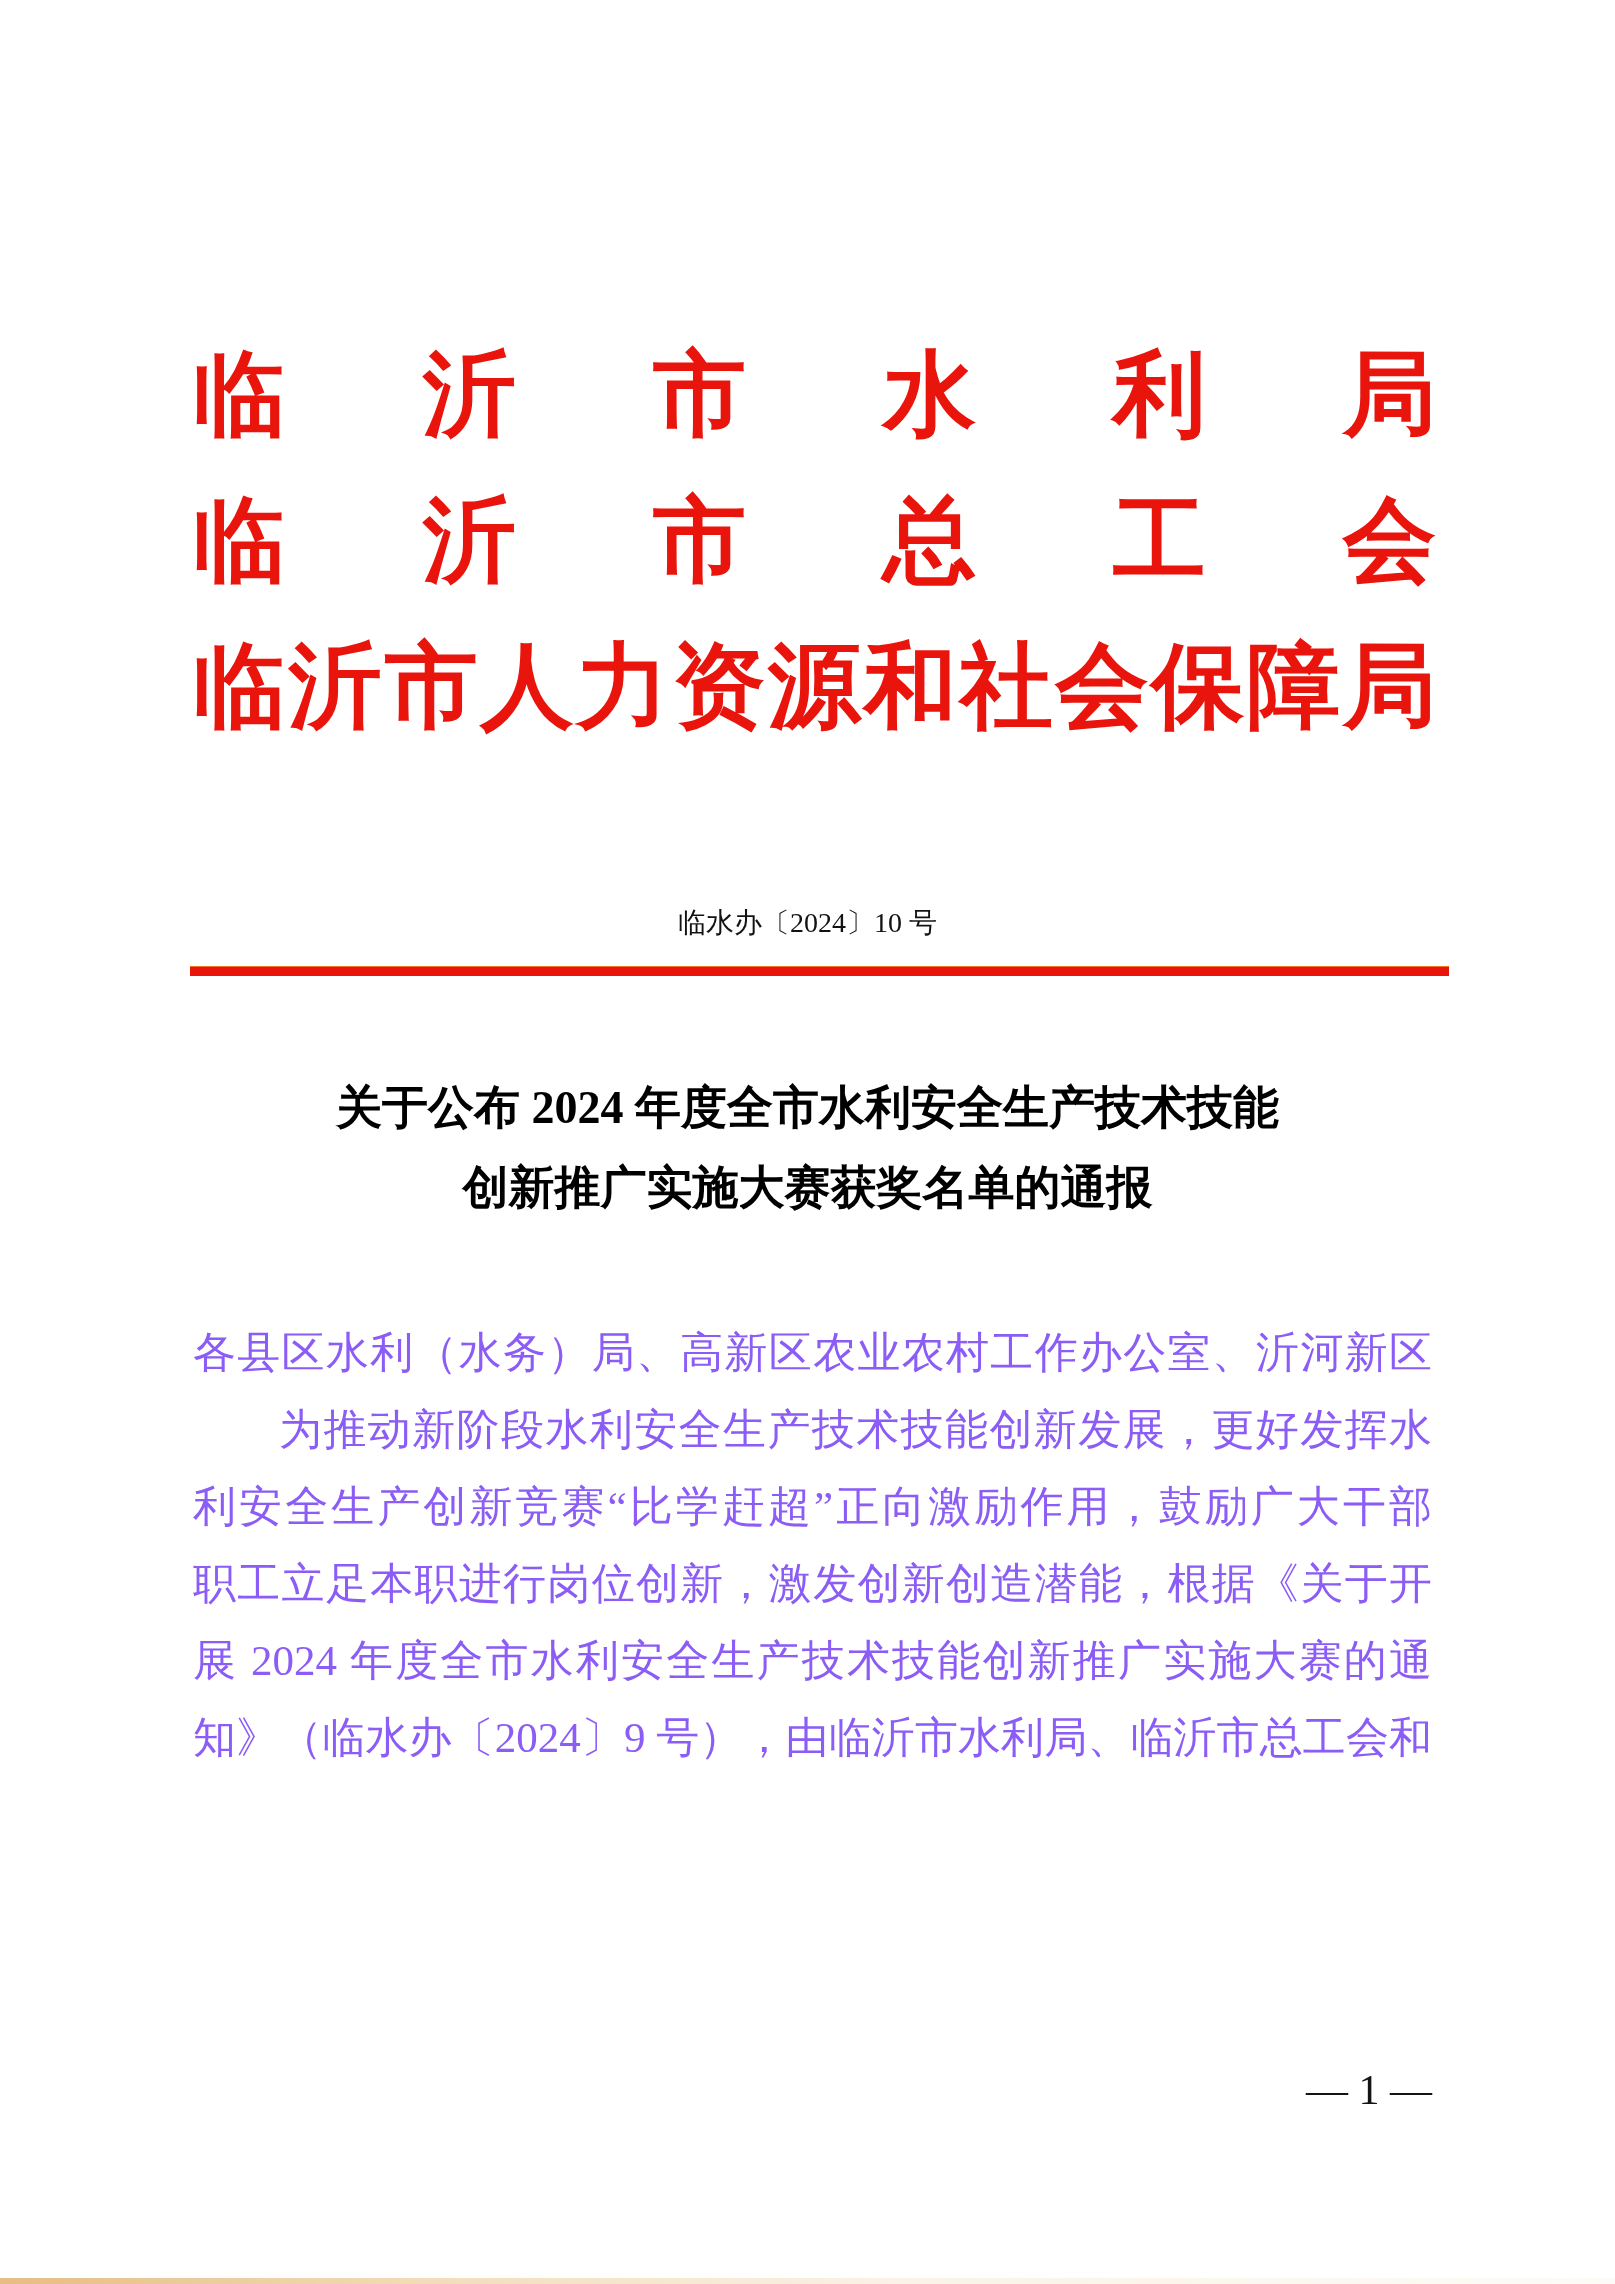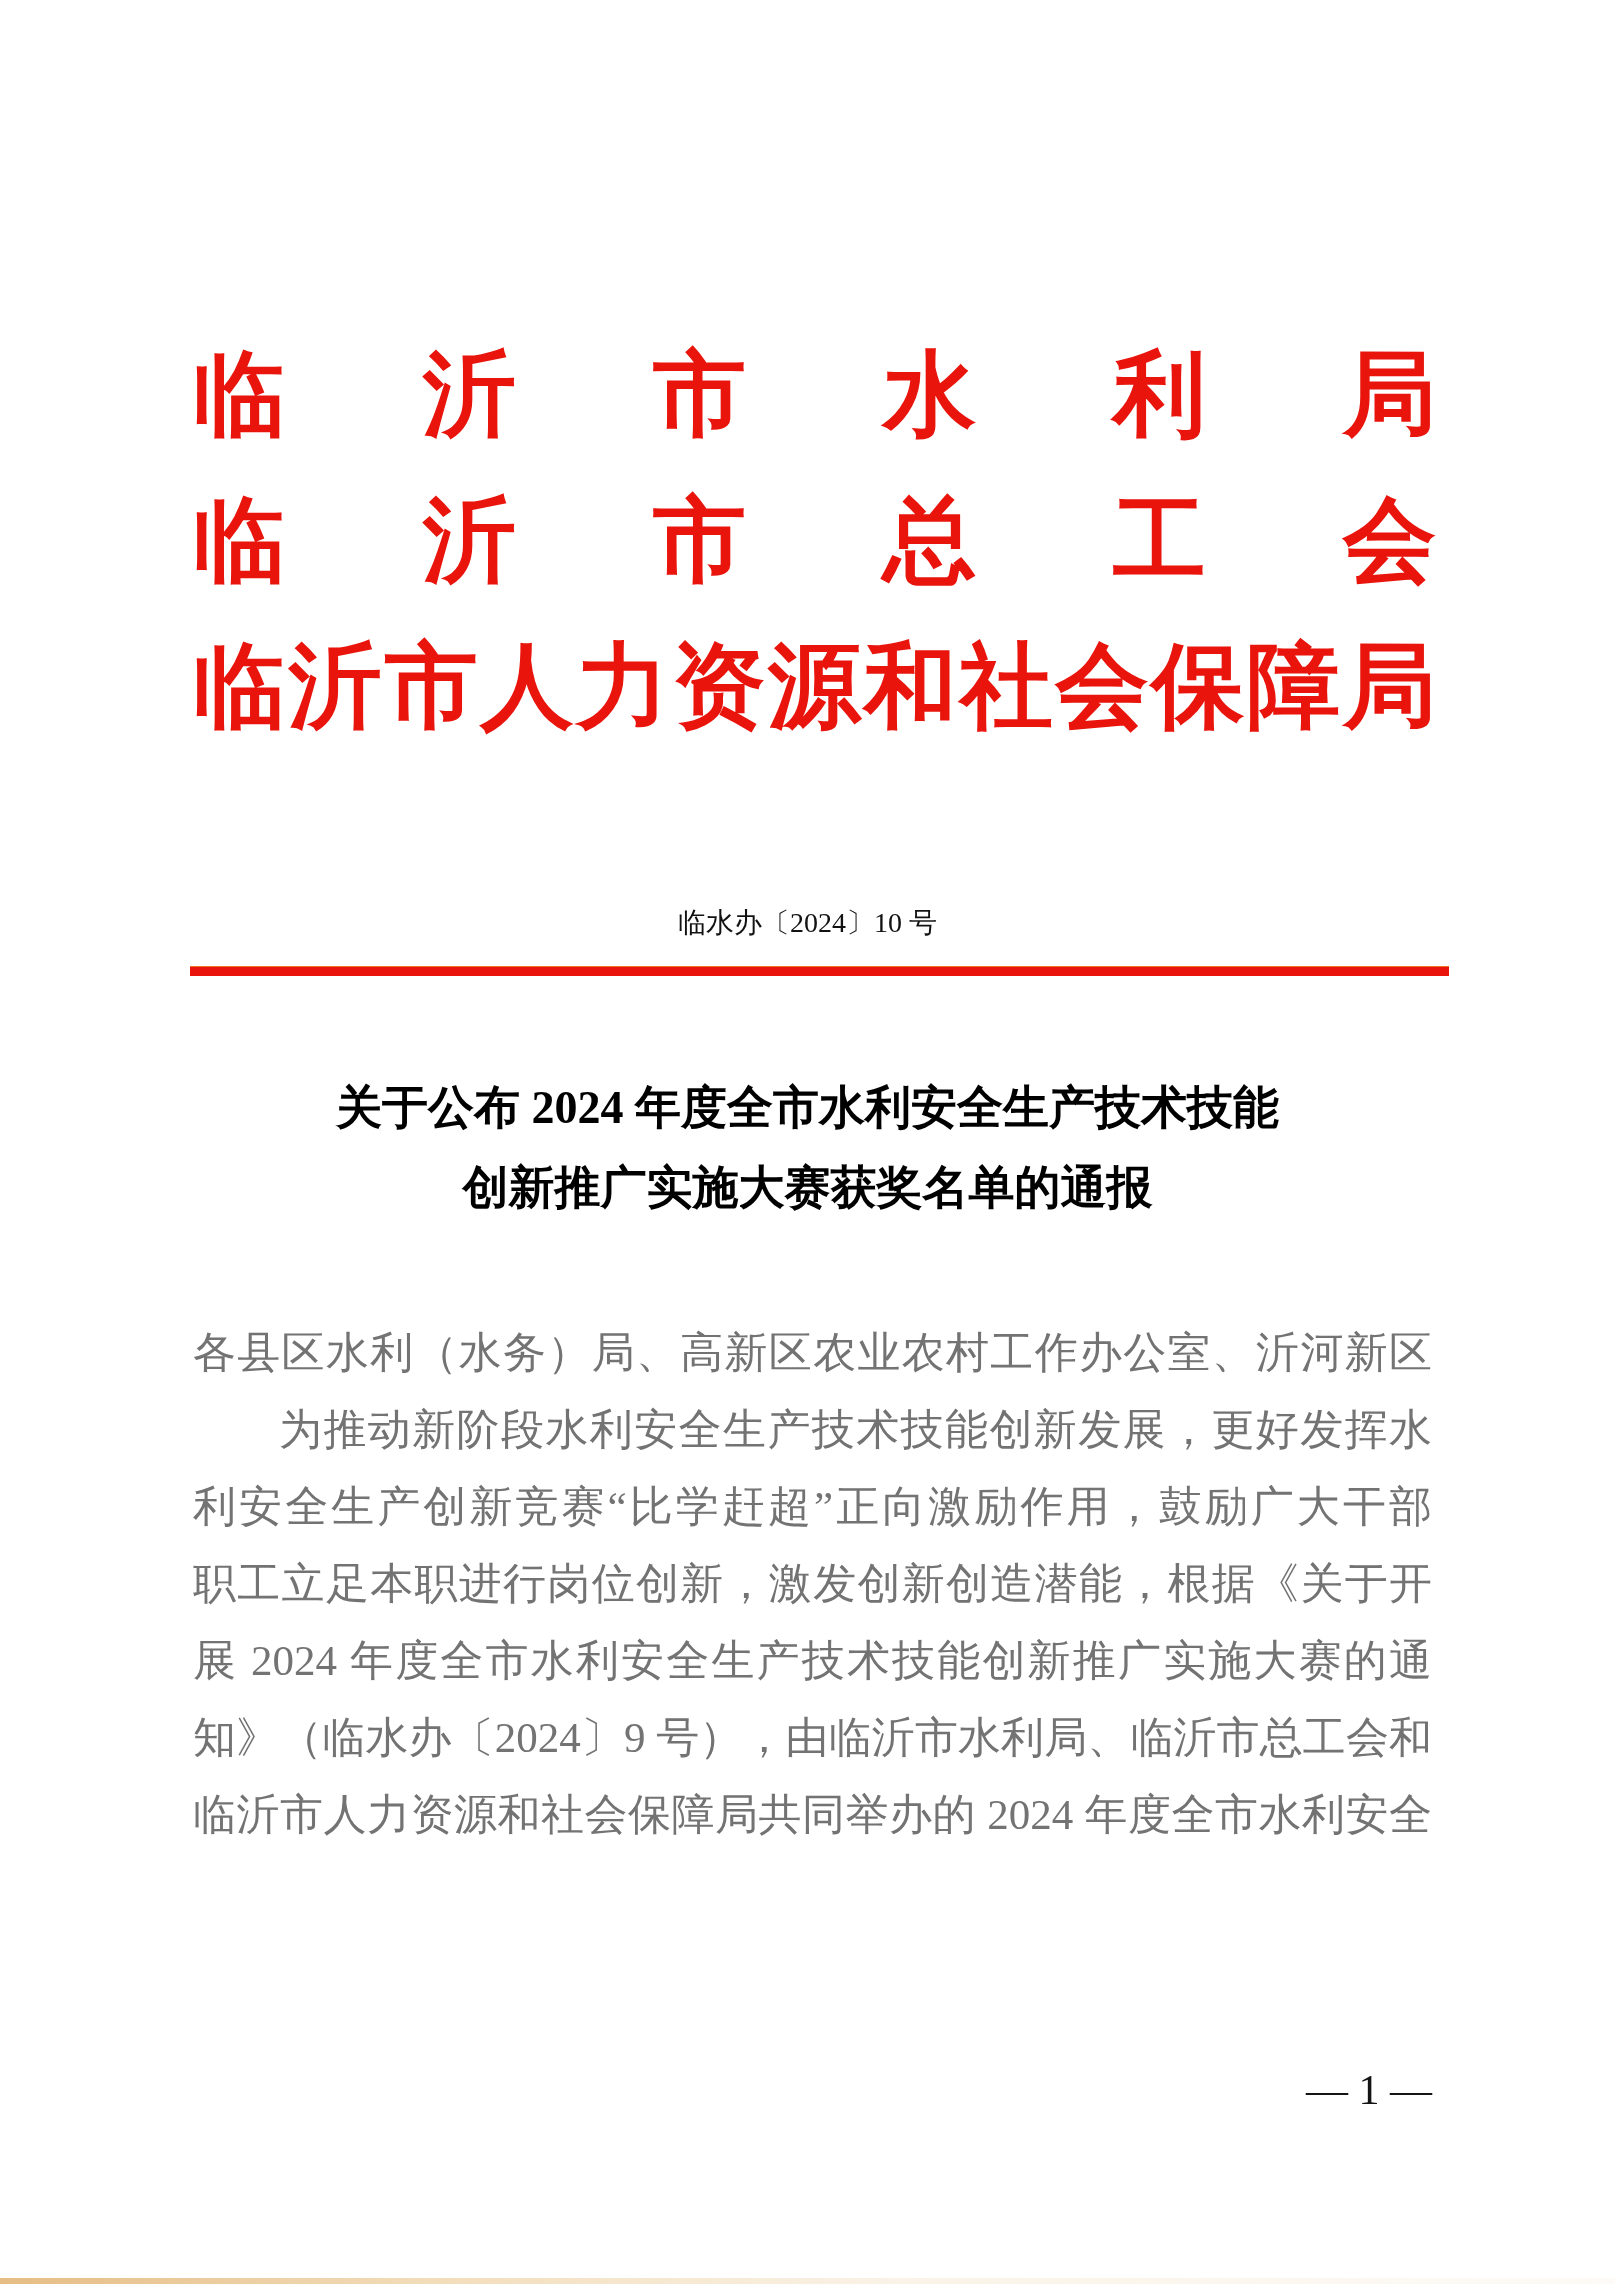--- a/index.html
+++ b/index.html
@@ -77,21 +77,21 @@
     white-space: nowrap;
   }
 
   
   .body-block {
     position: absolute;
     top: 1314px;
     left: 193px;
     width: 1239px;
     font-size: 43px;
-    color: #737373;
+    color: #8b5cf6;
   }
   .body-line {
     display: block;
     height: 77px;
     line-height: 77px;
     text-align: justify;
     text-align-last: justify;
     text-justify: inter-ideograph;
     white-space: nowrap;
   }
@@ -175,21 +175,20 @@
     </div>
 
   <div class="body-block">
 
   <div class="body-line">各县区水利（水务）局、高新区农业农村工作办公室、沂河新区</div>
       <div class="body-line indent">为推动新阶段水利安全生产技术技能创新发展，更好发挥水</div>
       <div class="body-line">利安全生产创新竞赛“比学赶超”正向激励作用，鼓励广大干部</div>
       <div class="body-line">职工立足本职进行岗位创新，激发创新创造潜能，根据《关于开</div>
       <div class="body-line">展 2024 年度全市水利安全生产技术技能创新推广实施大赛的通</div>
       <div class="body-line">知》（临水办〔2024〕9 号），由临沂市水利局、临沂市总工会和</div>
-      <div class="body-line">临沂市人力资源和社会保障局共同举办的 2024 年度全市水利安全</div>
     </div>
 
   <div class="page-footer">— 1 —</div>
 
   <div class="scan-edge"></div>
 
 </div>
 
 
 </body></html>

